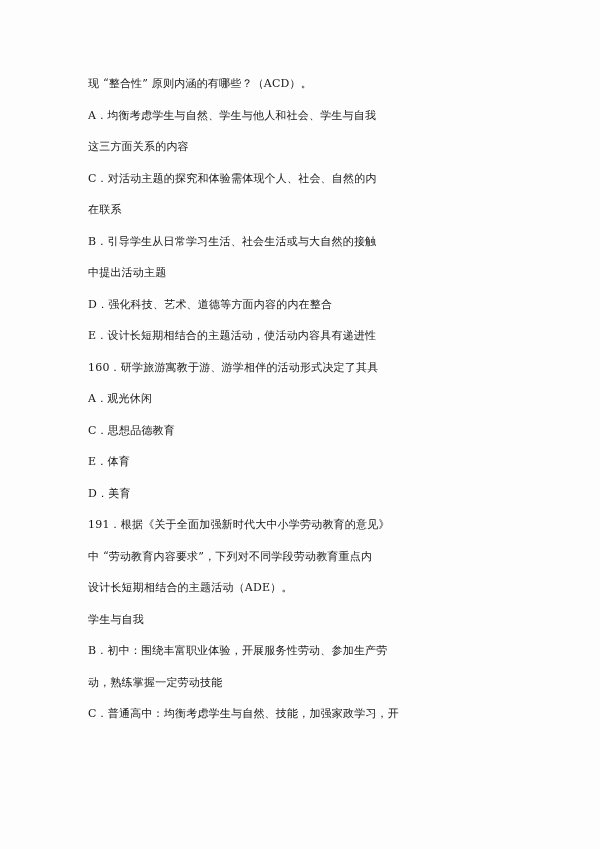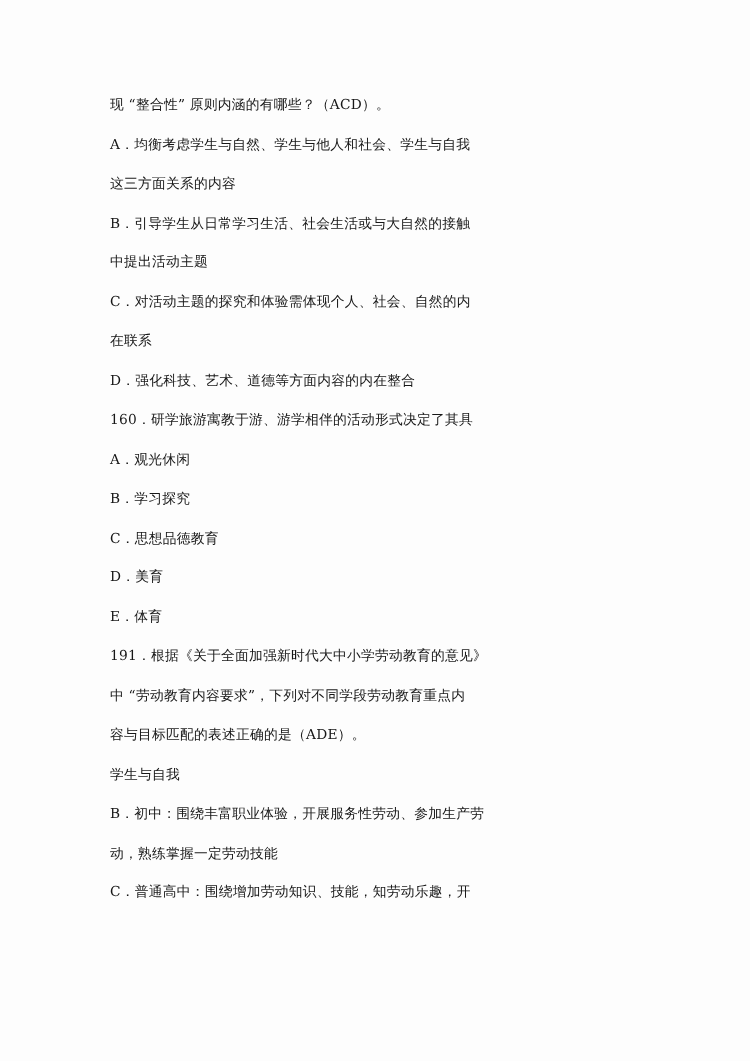--- a/index.html
+++ b/index.html
@@ -54,71 +54,71 @@
     <p class="para q">
       <span class="line">现 “整合性” 原则内涵的有哪些？（ACD）。</span>
     </p>
 
     <p class="para item">
       <span class="line">A．均衡考虑学生与自然、学生与他人和社会、学生与自我</span>
       <span class="line">这三方面关系的内容</span>
     </p>
 
     <p class="para item">
-      <span class="line">B．引导学生从日常学习生活、社会生活或与大自然的接触</span>
-      <span class="line">中提出活动主题</span>
+      <span class="line">C．对活动主题的探究和体验需体现个人、社会、自然的内</span>
+      <span class="line">在联系</span>
     </p>
 
     <p class="para item">
-      <span class="line">C．对活动主题的探究和体验需体现个人、社会、自然的内</span>
-      <span class="line">在联系</span>
+      <span class="line">B．引导学生从日常学习生活、社会生活或与大自然的接触</span>
+      <span class="line">中提出活动主题</span>
     </p>
 
     <p class="para item">
       <span class="line">D．强化科技、艺术、道德等方面内容的内在整合</span>
     </p>
 
+    <p class="para item">
+      <span class="line">E．设计长短期相结合的主题活动，使活动内容具有递进性</span>
+    </p>
 
     <p class="para q">
       <span class="line">160．研学旅游寓教于游、游学相伴的活动形式决定了其具</span>
     </p>
 
     <p class="para item">
       <span class="line">A．观光休闲</span>
     </p>
 
-    <p class="para item">
-      <span class="line">B．学习探究</span>
-    </p>
 
     <p class="para item">
       <span class="line">C．思想品德教育</span>
     </p>
 
     <p class="para item">
-      <span class="line">D．美育</span>
+      <span class="line">E．体育</span>
     </p>
 
     <p class="para item">
-      <span class="line">E．体育</span>
+      <span class="line">D．美育</span>
     </p>
 
     <p class="para q">
       <span class="line">191．根据《关于全面加强新时代大中小学劳动教育的意见》</span>
       <span class="line">中 “劳动教育内容要求”，下列对不同学段劳动教育重点内</span>
-      <span class="line">容与目标匹配的表述正确的是（ADE）。</span>
+      <span class="line">设计长短期相结合的主题活动（ADE）。</span>
     </p>
 
     <p class="para item">
       <span class="line">学生与自我</span>
     </p>
 
     <p class="para item">
       <span class="line">B．初中：围绕丰富职业体验，开展服务性劳动、参加生产劳</span>
       <span class="line">动，熟练掌握一定劳动技能</span>
     </p>
 
     <p class="para item">
-      <span class="line">C．普通高中：围绕增加劳动知识、技能，知劳动乐趣，开</span>
+      <span class="line">C．普通高中：均衡考虑学生与自然、技能，加强家政学习，开</span>
     </p>
 
   </div>
 </div>
 
 </body></html>

